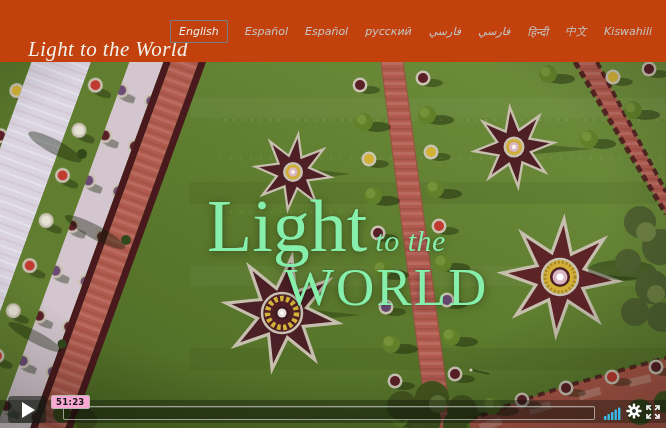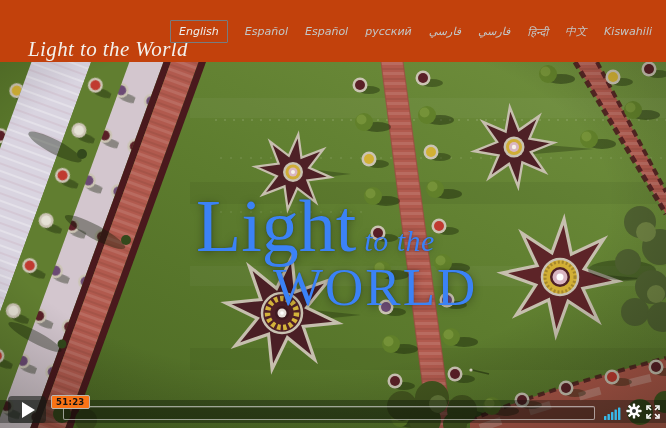--- a/index.html
+++ b/index.html
@@ -29,22 +29,22 @@
   .lang-item.active {
     color:#eceeee; border:1px solid #767c80; padding:4px 8px; border-radius:1px;
   }
 
   
   .video-frame { position:absolute; left:0; top:62px; width:666px; height:366px; }
   .video-frame svg { display:block; }
 
   
   .video-title {
-    position:absolute; left:196px; top:196px; z-index:10; pointer-events:none;
-    color:#3b82f6; font-family:"Liberation Serif",serif;
+    position:absolute; left:207px; top:196px; z-index:10; pointer-events:none;
+    color:#86efac; font-family:"Liberation Serif",serif;
     text-shadow:0 2px 10px rgba(0,0,0,.35), 0 0 2px rgba(0,0,0,.25);
   }
   .vt-line1 { font-size:74px; line-height:0.82; white-space:nowrap; }
   .vt-connector { font-size:30px; font-style:italic; margin-left:8px; letter-spacing:.5px; }
   .vt-line2 { font-size:53px; line-height:1; letter-spacing:2px; margin:4px 0 0 77px; white-space:nowrap; }
 
   
   .controls-strip {
     position:absolute; left:0; top:400px; width:666px; height:23px;
     background:rgba(10,14,10,0.35); z-index:20;
@@ -53,21 +53,21 @@
     position:absolute; left:8px; top:396px; width:38px; height:27px;
     background:rgba(22,28,22,0.58); border-radius:4px; z-index:21;
     display:flex; align-items:center; justify-content:center; cursor:pointer;
   }
   .play-tri {
     width:0; height:0; margin-left:3px;
     border-left:13px solid #fff; border-top:8px solid transparent; border-bottom:8px solid transparent;
   }
   .time-tooltip {
     position:absolute; left:51px; top:395px; z-index:22;
-    background:#f97316; color:#141414; border:1px solid #b9b7b2;
+    background:#f9a8d4; color:#141414; border:1px solid #b9b7b2;
     font-size:8.5px; font-weight:bold; padding:1px 4px; border-radius:2px;
     letter-spacing:.3px;
   }
   .progress-track {
     position:absolute; left:63px; top:406px; width:530px; height:12px; z-index:21;
     border:1px solid rgba(255,255,255,0.55); border-radius:2px;
     background:rgba(0,0,0,0.18); box-shadow:inset 0 1px 0 rgba(255,255,255,0.18);
     cursor:pointer;
   }
   .ctrl-icon { position:absolute; z-index:22; cursor:pointer; }

